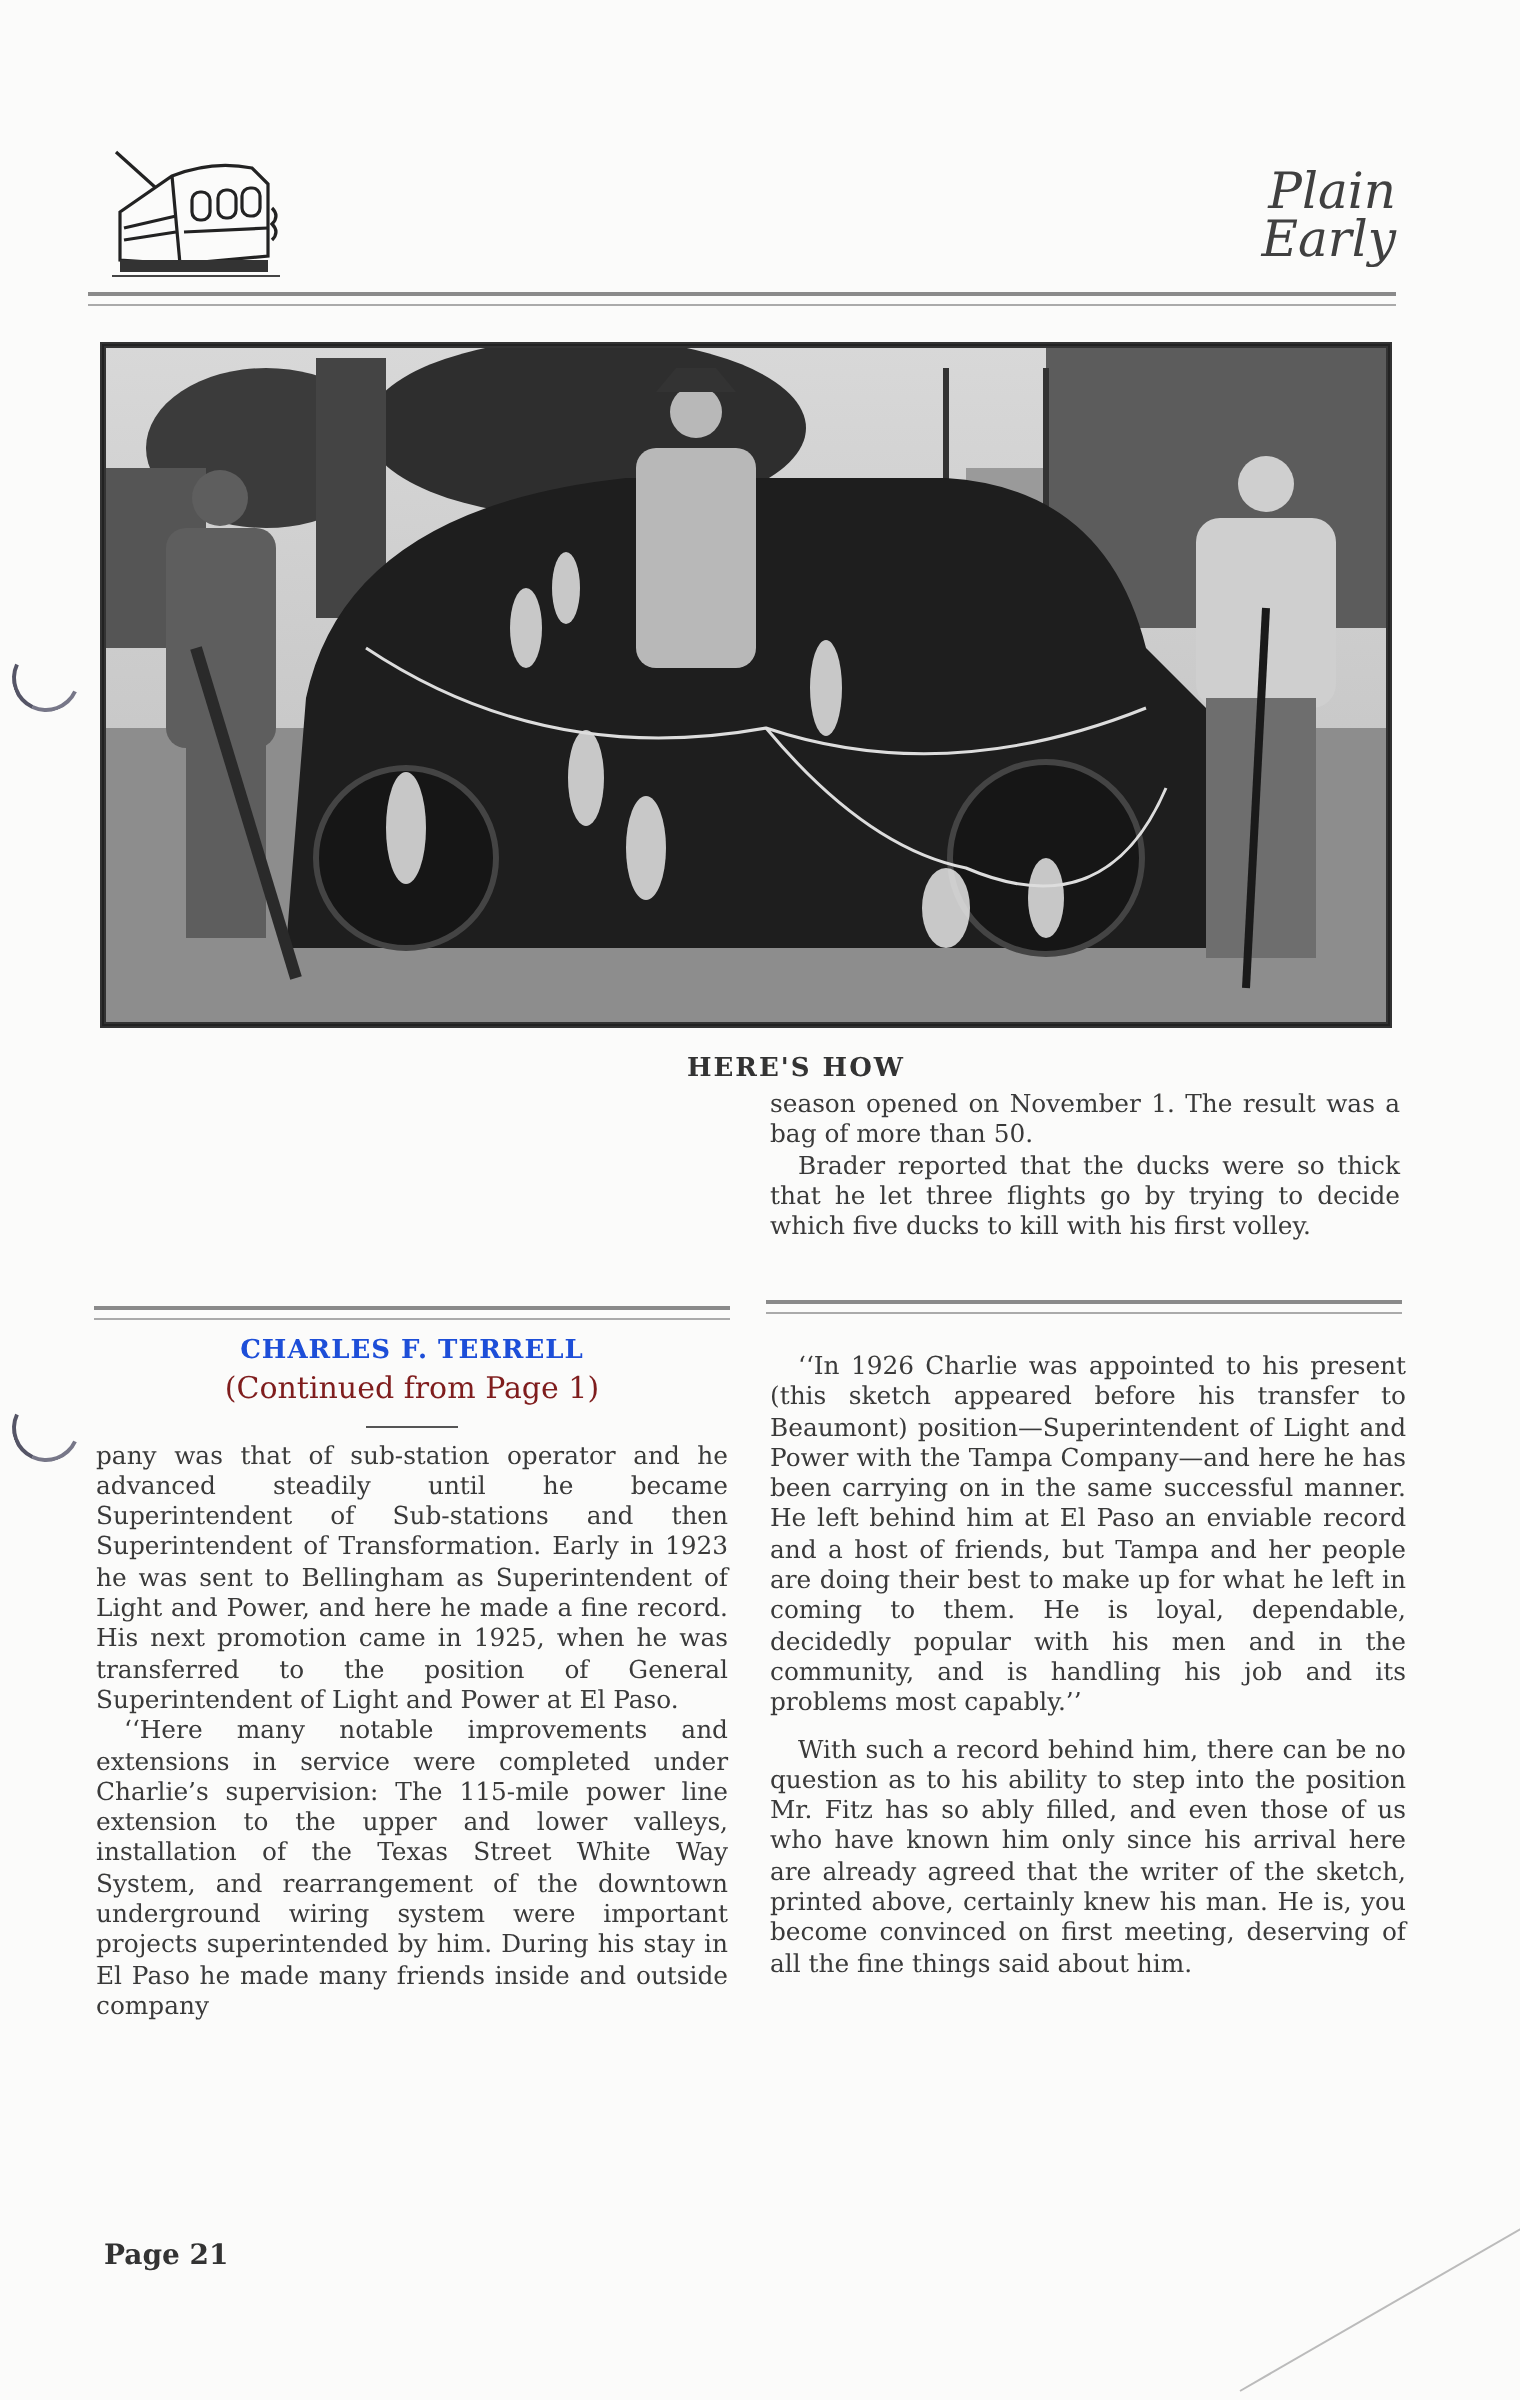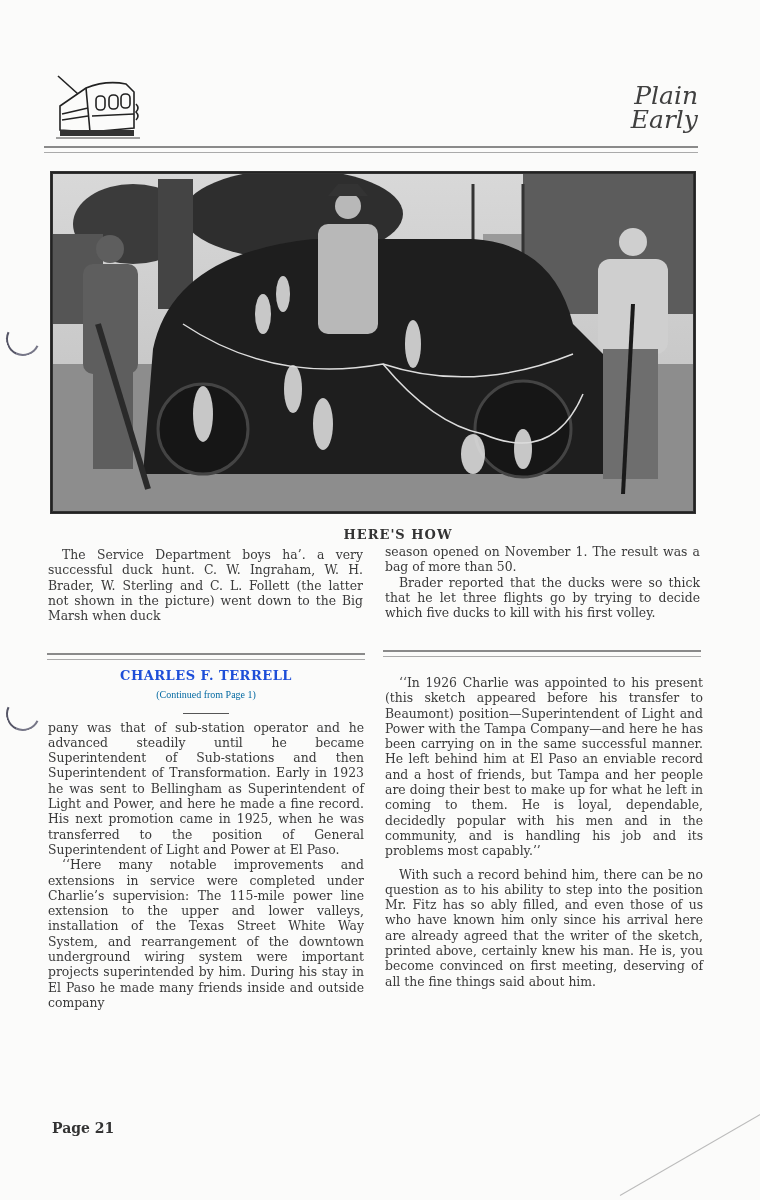--- a/index.html
+++ b/index.html
@@ -35,21 +35,21 @@
     position: absolute; left: 0; right: 0; top: 527px; text-align: center;
     font-weight: bold; font-size: 13px; letter-spacing: 1px; color: #333; padding-left: 36px;
   }
   .col { position: absolute; font-size: 12.4px; line-height: 15.3px; text-align: justify; color: #3a3a3a; }
   .col p { margin: 0; text-indent: 14px; }
   .col p.noindent { text-indent: 0; }
   .col p.gap { margin-top: 8px; }
   .cap-left { left: 48px; top: 547px; width: 315px; }
   .cap-right { left: 385px; top: 544px; width: 315px; }
   .art-title { text-align: center; font-weight: bold; font-size: 13px; letter-spacing: 0.5px; color: #1d4ed8; }
-  .art-sub { text-align: center; font-size: 10px; color: #0369a1; margin-top: 4px; font-family: Liberation Serif, serif; }
+  .art-sub { text-align: center; font-size: 15px; color: #7f1d1d; margin-top: 4px; }
   .short-rule { width: 46px; height: 1px; background: #555; margin: 10px auto 6px; }
   .lead { font-size: 16.6px; line-height: 20px; color: #2c2c2c; }
   .art-left { left: 48px; top: 668px; width: 316px; }
   .art-right { left: 385px; top: 667px; width: 318px; }
   .page-num { position: absolute; left: 52px; top: 1120px; font-size: 14px; font-weight: bold; color: #333; }
   .fold-line { position: absolute; left: 620px; top: 1195px; width: 180px; height: 1px; background: #bbb; transform: rotate(-30deg); transform-origin: left; }
 </style>
 </head>
 <body>
 
@@ -132,23 +132,20 @@
       <rect x="550" y="175" width="55" height="130" fill="#6e6e6e"></rect>
       <line x1="45" y1="150" x2="95" y2="315" stroke="#2a2a2a" stroke-width="6"></line>
       <line x1="580" y1="130" x2="570" y2="320" stroke="#1a1a1a" stroke-width="4"></line>
       <path d="M130 150 Q220 210 330 190 Q420 220 520 180" fill="none" stroke="#ddd" stroke-width="1.5"></path>
       <path d="M330 190 Q380 250 430 260 Q500 290 530 220" fill="none" stroke="#ddd" stroke-width="1.5"></path>
     </svg>
   </div>
 
   <div class="caption-title">HERE'S HOW</div>
 
-  <div class="col cap-left">
-    <p>The Service Department boys ha’. a very successful duck hunt. C. W. Ingraham, W. H. Brader, W. Sterling and C. L. Follett (the latter not shown in the picture) went down to the Big Marsh when duck</p>
-  </div>
   <div class="col cap-right">
     <p class="noindent">season opened on November 1. The result was a bag of more than 50.</p>
     <p>Brader reported that the ducks were so thick that he let three flights go by trying to decide which five ducks to kill with his first volley.</p>
   </div>
 
   <div class="rule-double" style="left:47px; top:653px; width:318px;"></div>
   <div class="rule-double" style="left:383px; top:650px; width:318px;"></div>
 
   <div class="col art-left">
     <div class="art-title">CHARLES F. TERRELL</div>

